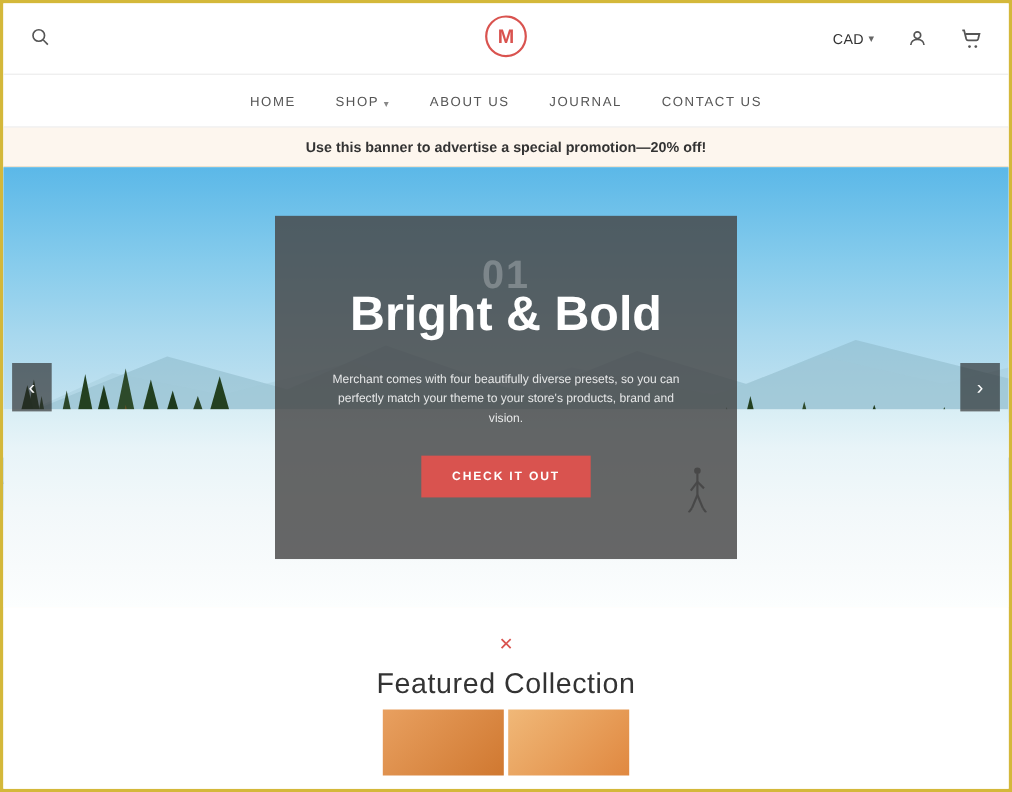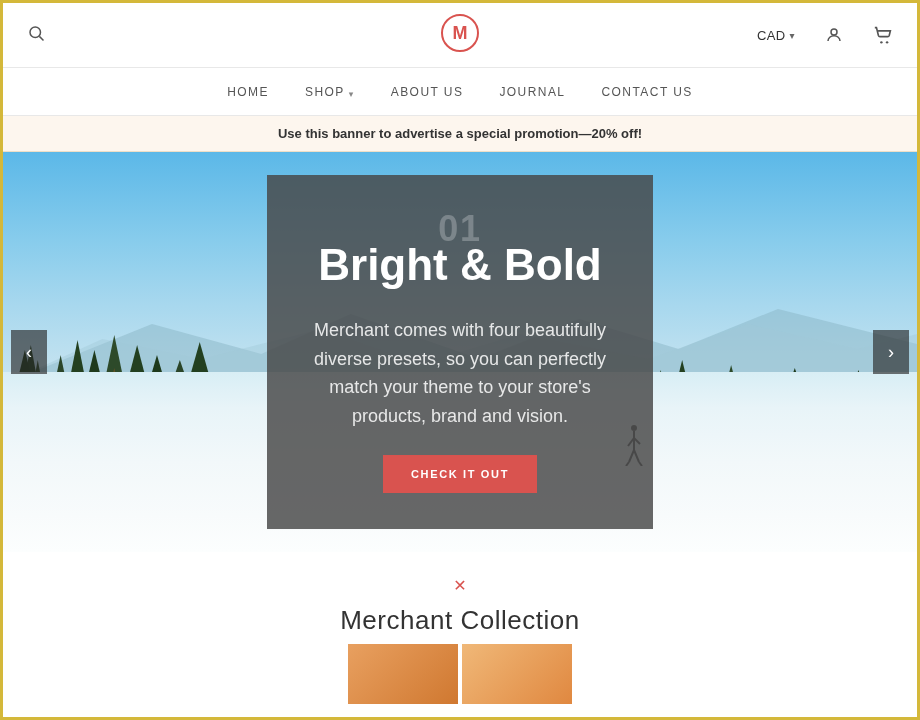--- a/index.html
+++ b/index.html
@@ -194,22 +194,22 @@
       height: 40px;
     }
 
     
     .slide-box {
       position: absolute;
       top: 50%;
       left: 50%;
       transform: translate(-50%, -50%);
       background: rgba(70, 70, 70, 0.82);
-      width: 386px;
-      padding: 36px 44px 36px;
+      width: 420px;
+      padding: 36px 44px 56px;
       text-align: center;
       color: #fff;
     }
 
     .slide-number {
       font-size: 36px;
       font-weight: 700;
       color: rgba(255,255,255,0.25);
       letter-spacing: 0.05em;
       line-height: 1;
@@ -218,21 +218,21 @@
 
     .slide-title {
       font-size: 44px;
       font-weight: 700;
       color: #fff;
       margin-bottom: 24px;
       line-height: 1.2;
     }
 
     .slide-desc {
-      font-size: 18px;
+      font-size: 11px;
       color: rgba(255,255,255,0.85);
       line-height: 1.6;
       margin-bottom: 24px;
     }
 
     .slide-btn {
       display: inline-block;
       background: #d9534f;
       color: #fff;
       font-size: 11px;
@@ -428,18 +428,18 @@
     <span>‹</span>
   </button>
 
   <button class="arrow-btn arrow-next">
     <span>›</span>
   </button>
 </section>
 
 <div class="bottom-section">
   <span class="featured-icon">✕</span>
-  <h2 class="featured-title">Merchant Collection</h2>
+  <h2 class="featured-title">Featured Collection</h2>
   <div class="product-row">
     <div class="product-thumb" style="background: linear-gradient(135deg, #e8a060 0%, #d07830 100%);"></div>
     <div class="product-thumb" style="background: linear-gradient(135deg, #f0b878 0%, #e08840 100%);"></div>
   </div>
 </div>
 
 </body></html>

